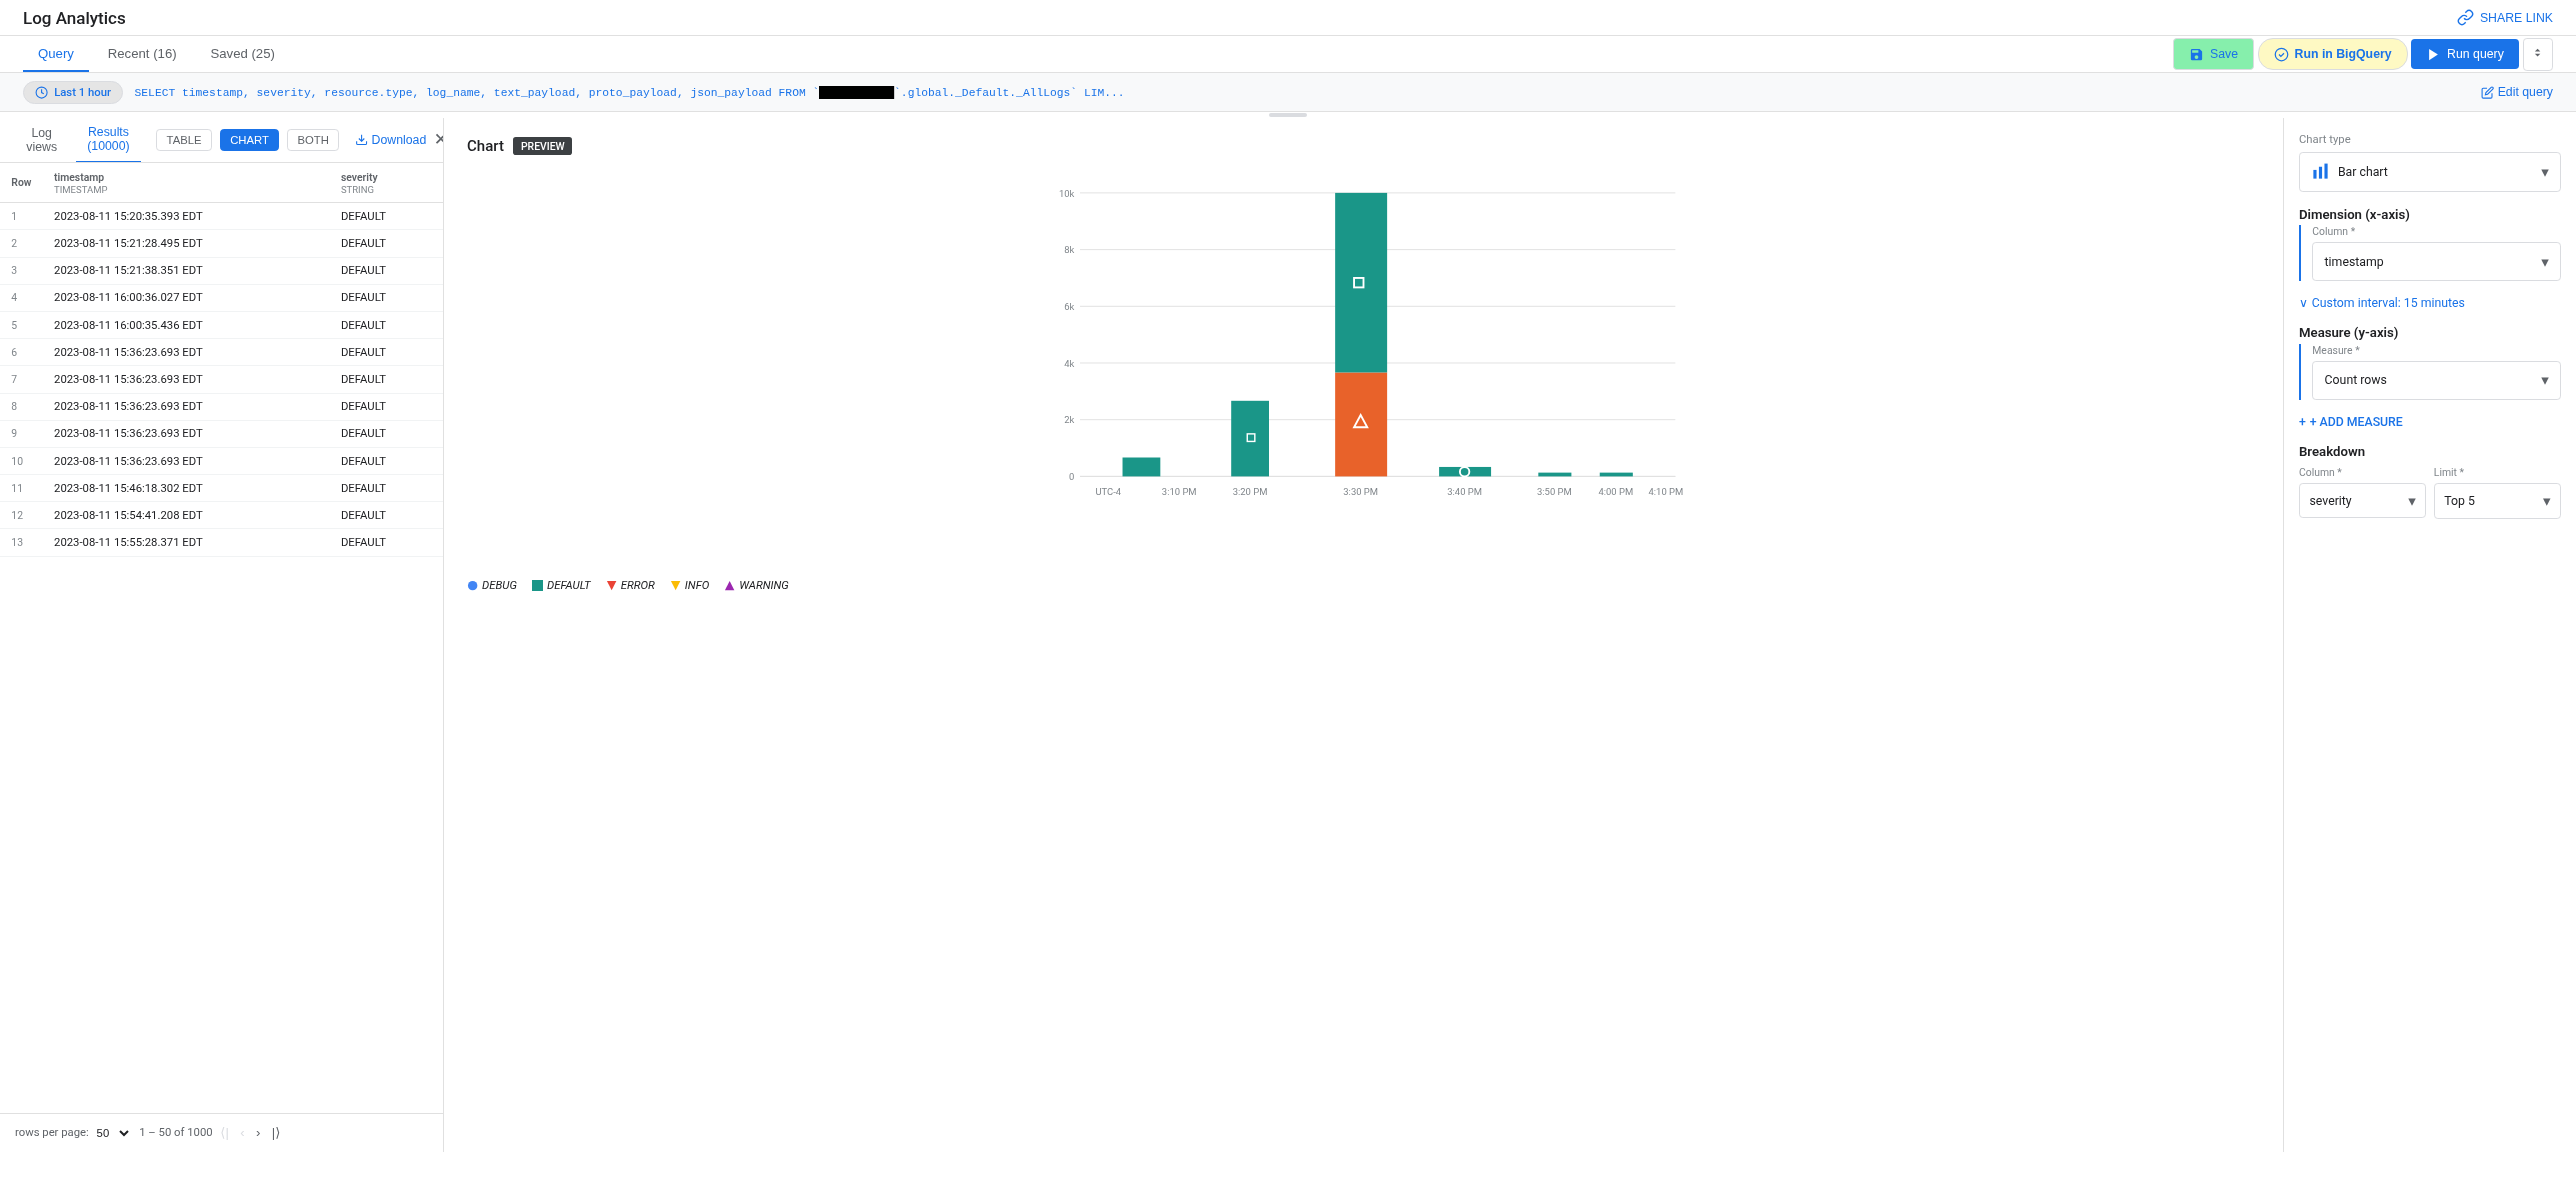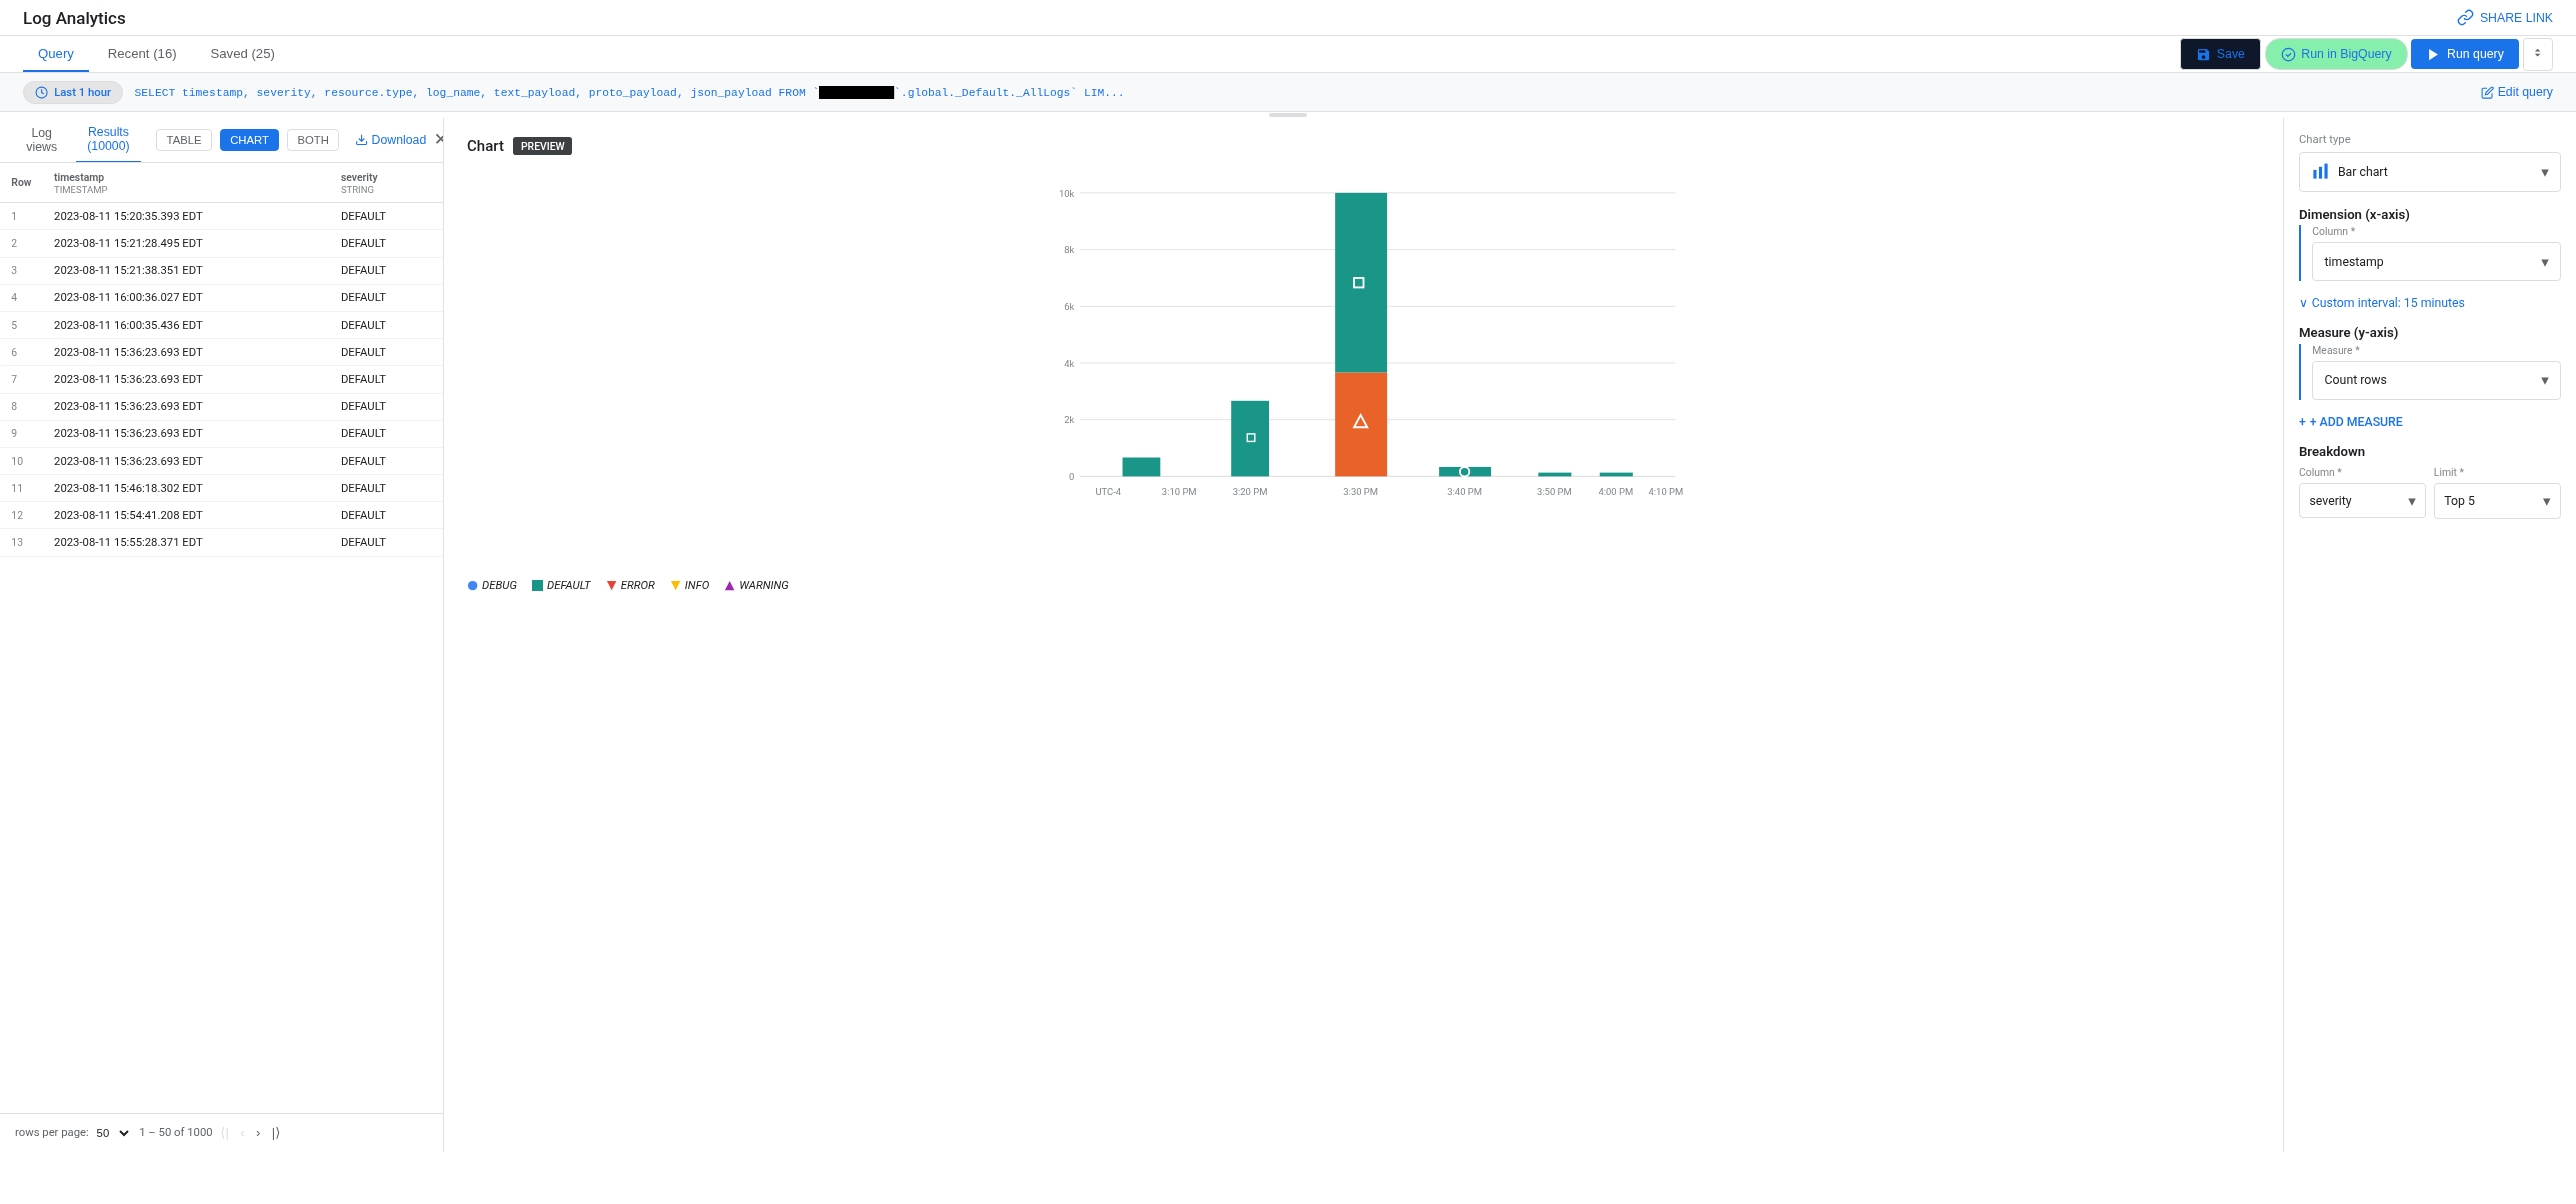--- a/index.html
+++ b/index.html
@@ -8,22 +8,22 @@
     
     .app-header { display: flex; align-items: center; justify-content: space-between; padding: 7.6px 23px; border-bottom: 0.9px solid #e0e0e0; gap: 35px; }
     .app-title { font-size: 17px; font-weight: 500; color: #202124; }
     .share-link-btn { display: flex; align-items: center; gap: 5.7px; color: #1a73e8; font-size: 12.3px; font-weight: 500; cursor: pointer; border: none; background: none; }
 
     
     .tabs-row { display: flex; align-items: center; padding: 0 23px; border-bottom: 0.9px solid #e0e0e0; gap: 3.8px; }
     .tab { padding: 9.5px 15px; font-size: 13.2px; cursor: pointer; border: none; background: none; color: #5f6368; font-weight: 500; border-bottom: 2.8px solid transparent; }
     .tab.active { color: #1a73e8; border-bottom: 2.8px solid #1a73e8; }
     .tabs-spacer { flex: 1; }
-    .btn-save { display: flex; align-items: center; gap: 5.7px; padding: 7.6px 15px; border: 0.9px solid #dadce0; border-radius: 3.8px; background: #0f172a; color: #1a73e8; font-size: 12.3px; font-weight: 500; cursor: pointer; }
-    .btn-run-bigquery { display: flex; align-items: center; gap: 5.7px; padding: 7.6px 15px; border: 0.9px solid #dadce0; border-radius: 15px; background: #86efac; color: #1a73e8; font-size: 12.3px; font-weight: 400; cursor: pointer; }
+    .btn-save { display: flex; align-items: center; gap: 5.7px; padding: 7.6px 15px; border: 0.9px solid #dadce0; border-radius: 3.8px; background: #86efac; color: #1a73e8; font-size: 12.3px; font-weight: 500; cursor: pointer; }
+    .btn-run-bigquery { display: flex; align-items: center; gap: 5.7px; padding: 7.6px 15px; border: 0.9px solid #dadce0; border-radius: 15px; background: #fef9c3; color: #1a73e8; font-size: 12.3px; font-weight: 700; cursor: pointer; }
     .btn-run-query { display: flex; align-items: center; gap: 5.7px; padding: 7.6px 15px; border: none; border-radius: 3.8px; background: #1a73e8; color: #fff; font-size: 12.3px; font-weight: 400; cursor: pointer; }
     .btn-more { padding: 7.6px; border: 0.9px solid #dadce0; border-radius: 3.8px; background: #fff; cursor: pointer; color: #5f6368; }
 
     
     .query-bar { display: flex; align-items: center; padding: 7.6px 23px; gap: 11.3px; background: #f8f9fa; border-bottom: 0.9px solid #e0e0e0; }
     .time-chip { display: flex; align-items: center; gap: 5.7px; padding: 3.8px 11.3px; border: 0.9px solid #dadce0; border-radius: 15px; background: #e5e5e5; color: #1a73e8; font-size: 11.3px; font-weight: 500; cursor: pointer; }
     .query-text { font-family: 'Courier New', monospace; font-size: 11.3px; color: #1a73e8; flex: 1; overflow: hidden; text-overflow: ellipsis; white-space: nowrap; }
     .edit-query-btn { display: flex; align-items: center; gap: 3.8px; color: #1a73e8; font-size: 12.3px; font-weight: 500; cursor: pointer; border: none; background: none; white-space: nowrap; }
 
     

